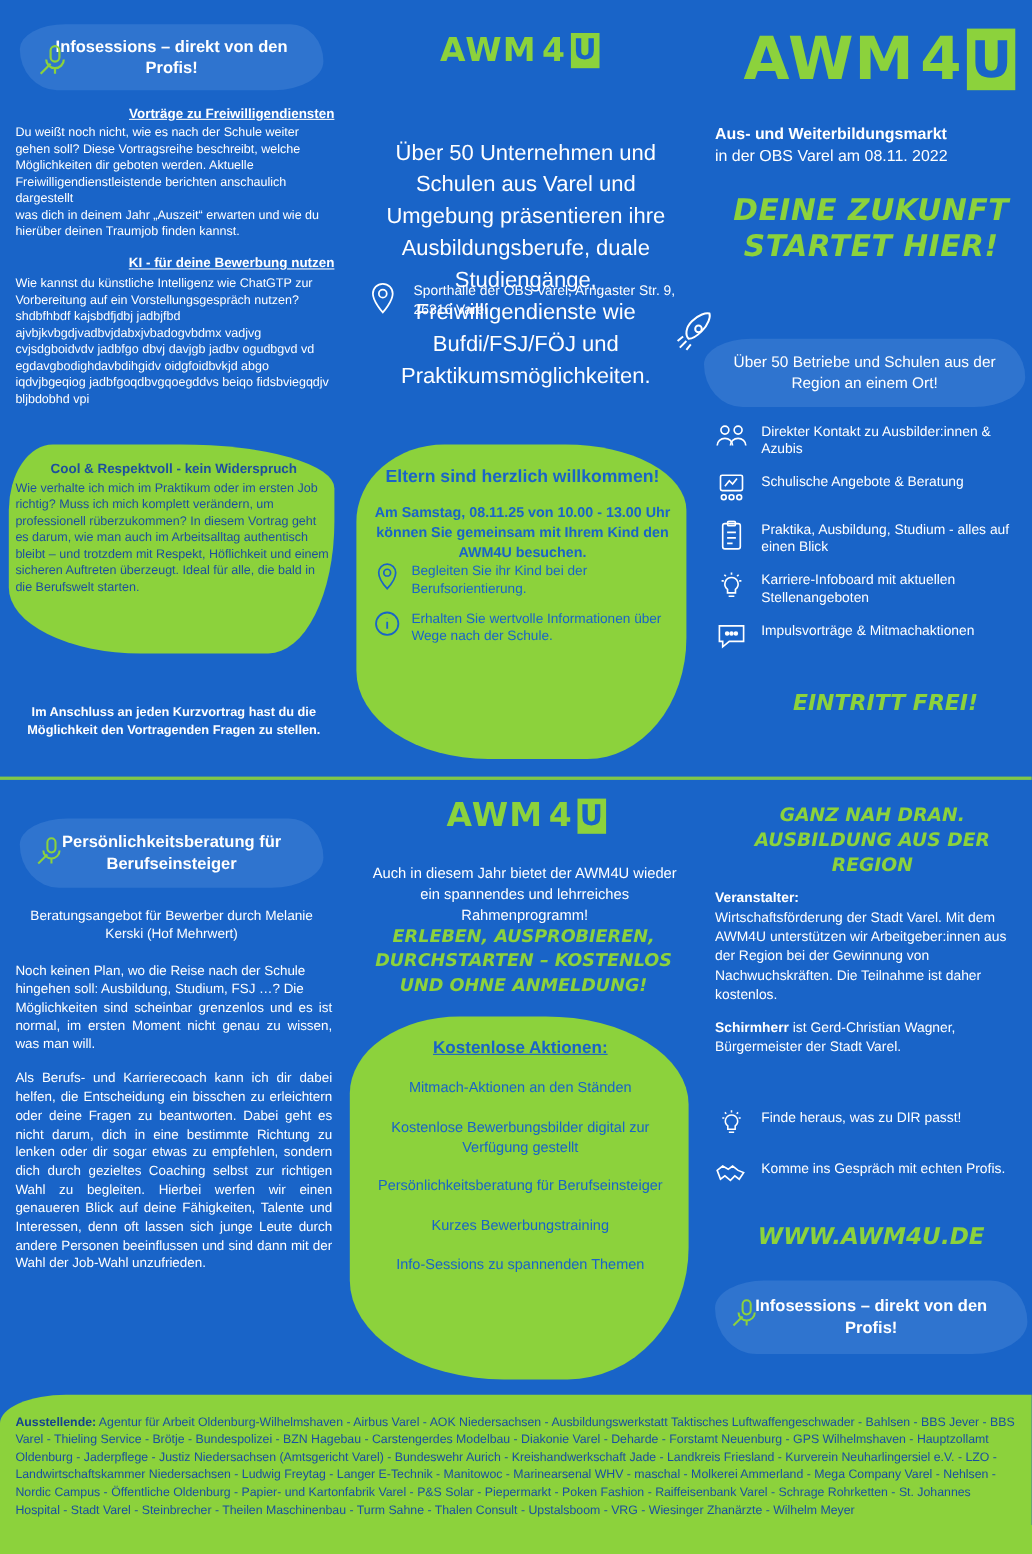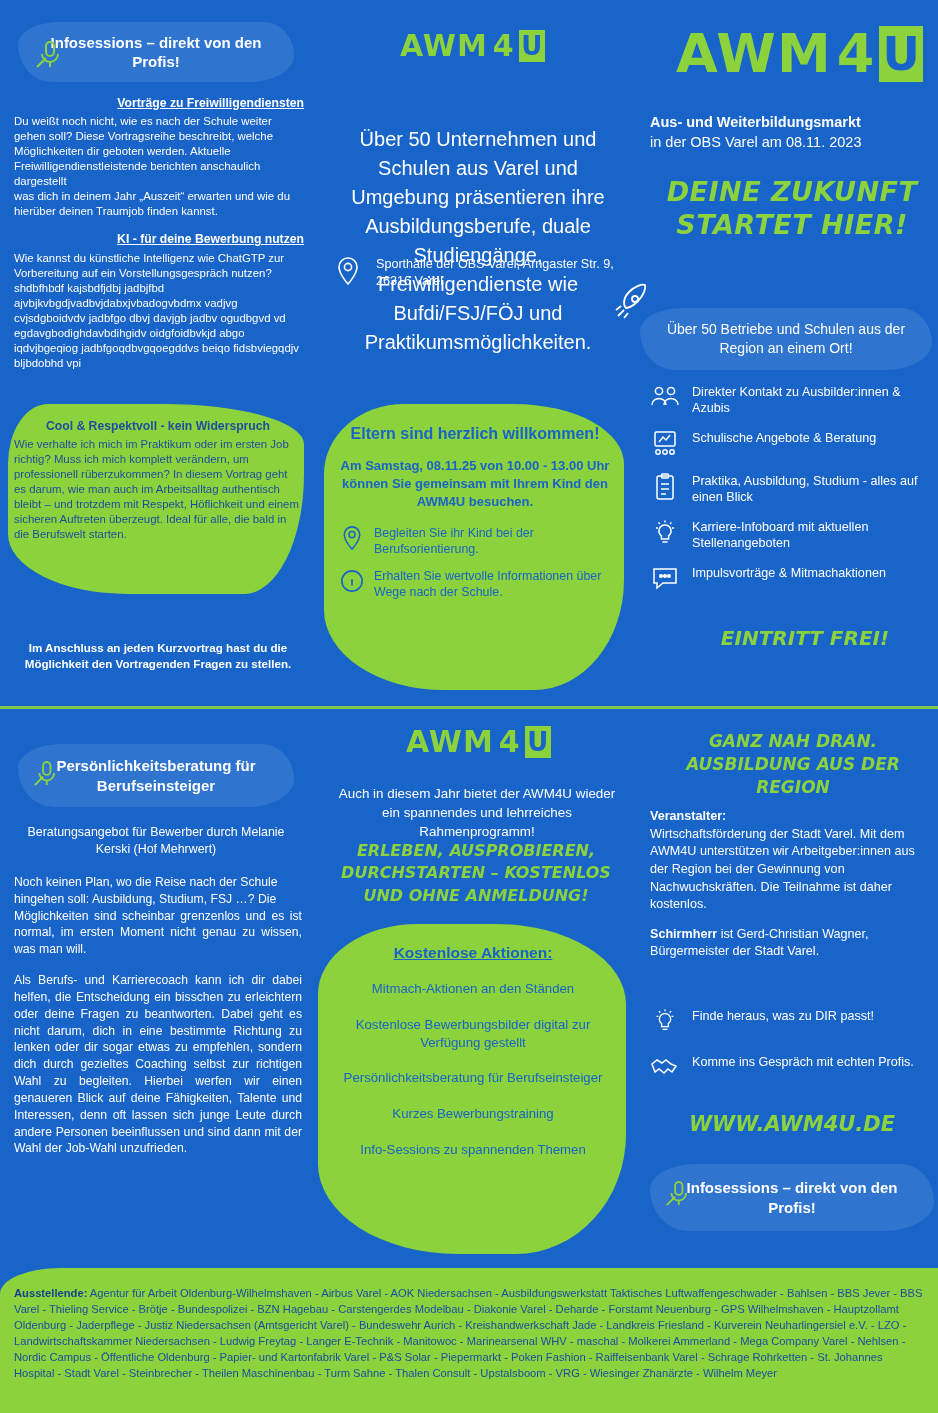--- a/index.html
+++ b/index.html
@@ -80,21 +80,21 @@
 
   .eltern-blob {
     position:absolute; left:14px; top:404px; width:300px; height:286px;
     background:#8cd23c;
     border-radius: 80px 110px 90px 120px / 70px 60px 110px 80px;
   }
   .eltern-inner {
     position:absolute; left:30px; top:424px; width:270px; text-align:center; color:#1964c8;
   }
   .eltern-inner .t1 { font-size:16px; font-weight:bold; line-height:1.3; margin-bottom:12px;}
-  .eltern-inner .t2 { font-size:13px; font-weight:bold; line-height:1.4; margin-bottom:14px;}
+  .eltern-inner .t2 { font-size:13px; font-weight:bold; line-height:1.4; }
   .eltern-li { display:flex; gap:10px; text-align:left; font-size:12.4px; line-height:1.3; margin-bottom:10px;}
 
   
   .big-logo { position:absolute; left:36px; top:22px; }
   .right-head { position:absolute; left:10px; top:112px; width:280px; font-size:14.5px; line-height:1.4;}
   .right-head .l1 { font-weight:bold; }
   .zukunft {
     position:absolute; left:8px; top:176px; width:288px; text-align:center;
     color:#8cd23c; font-weight:bold; font-size:27px; line-height:1.22;
     font-family:"DejaVu Sans", sans-serif; font-style:italic; letter-spacing:0.5px;
@@ -270,21 +270,21 @@
   <div class="col-right">
 
     <div class="logo big-logo" style="font-size:54px;">
       <span class="awm">AWM</span>
       <span class="four">4</span>
       <span class="ubox" style="width:44px;height:56px;font-size:46px;">U</span>
     </div>
 
     <div class="right-head">
       <div class="l1">Aus- und Weiterbildungsmarkt</div>
-      <div>in der OBS Varel am 08.11. 2023</div>
+      <div>in der OBS Varel am 08.11. 2022</div>
     </div>
 
     <div class="zukunft">
       <div>DEINE ZUKUNFT</div>
       <div>STARTET HIER!</div>
     </div>
 
     <span class="rocket">
       <svg width="46" height="46" viewBox="0 0 46 46">
           <g fill="none" stroke="#ffffff" stroke-width="1.8">

